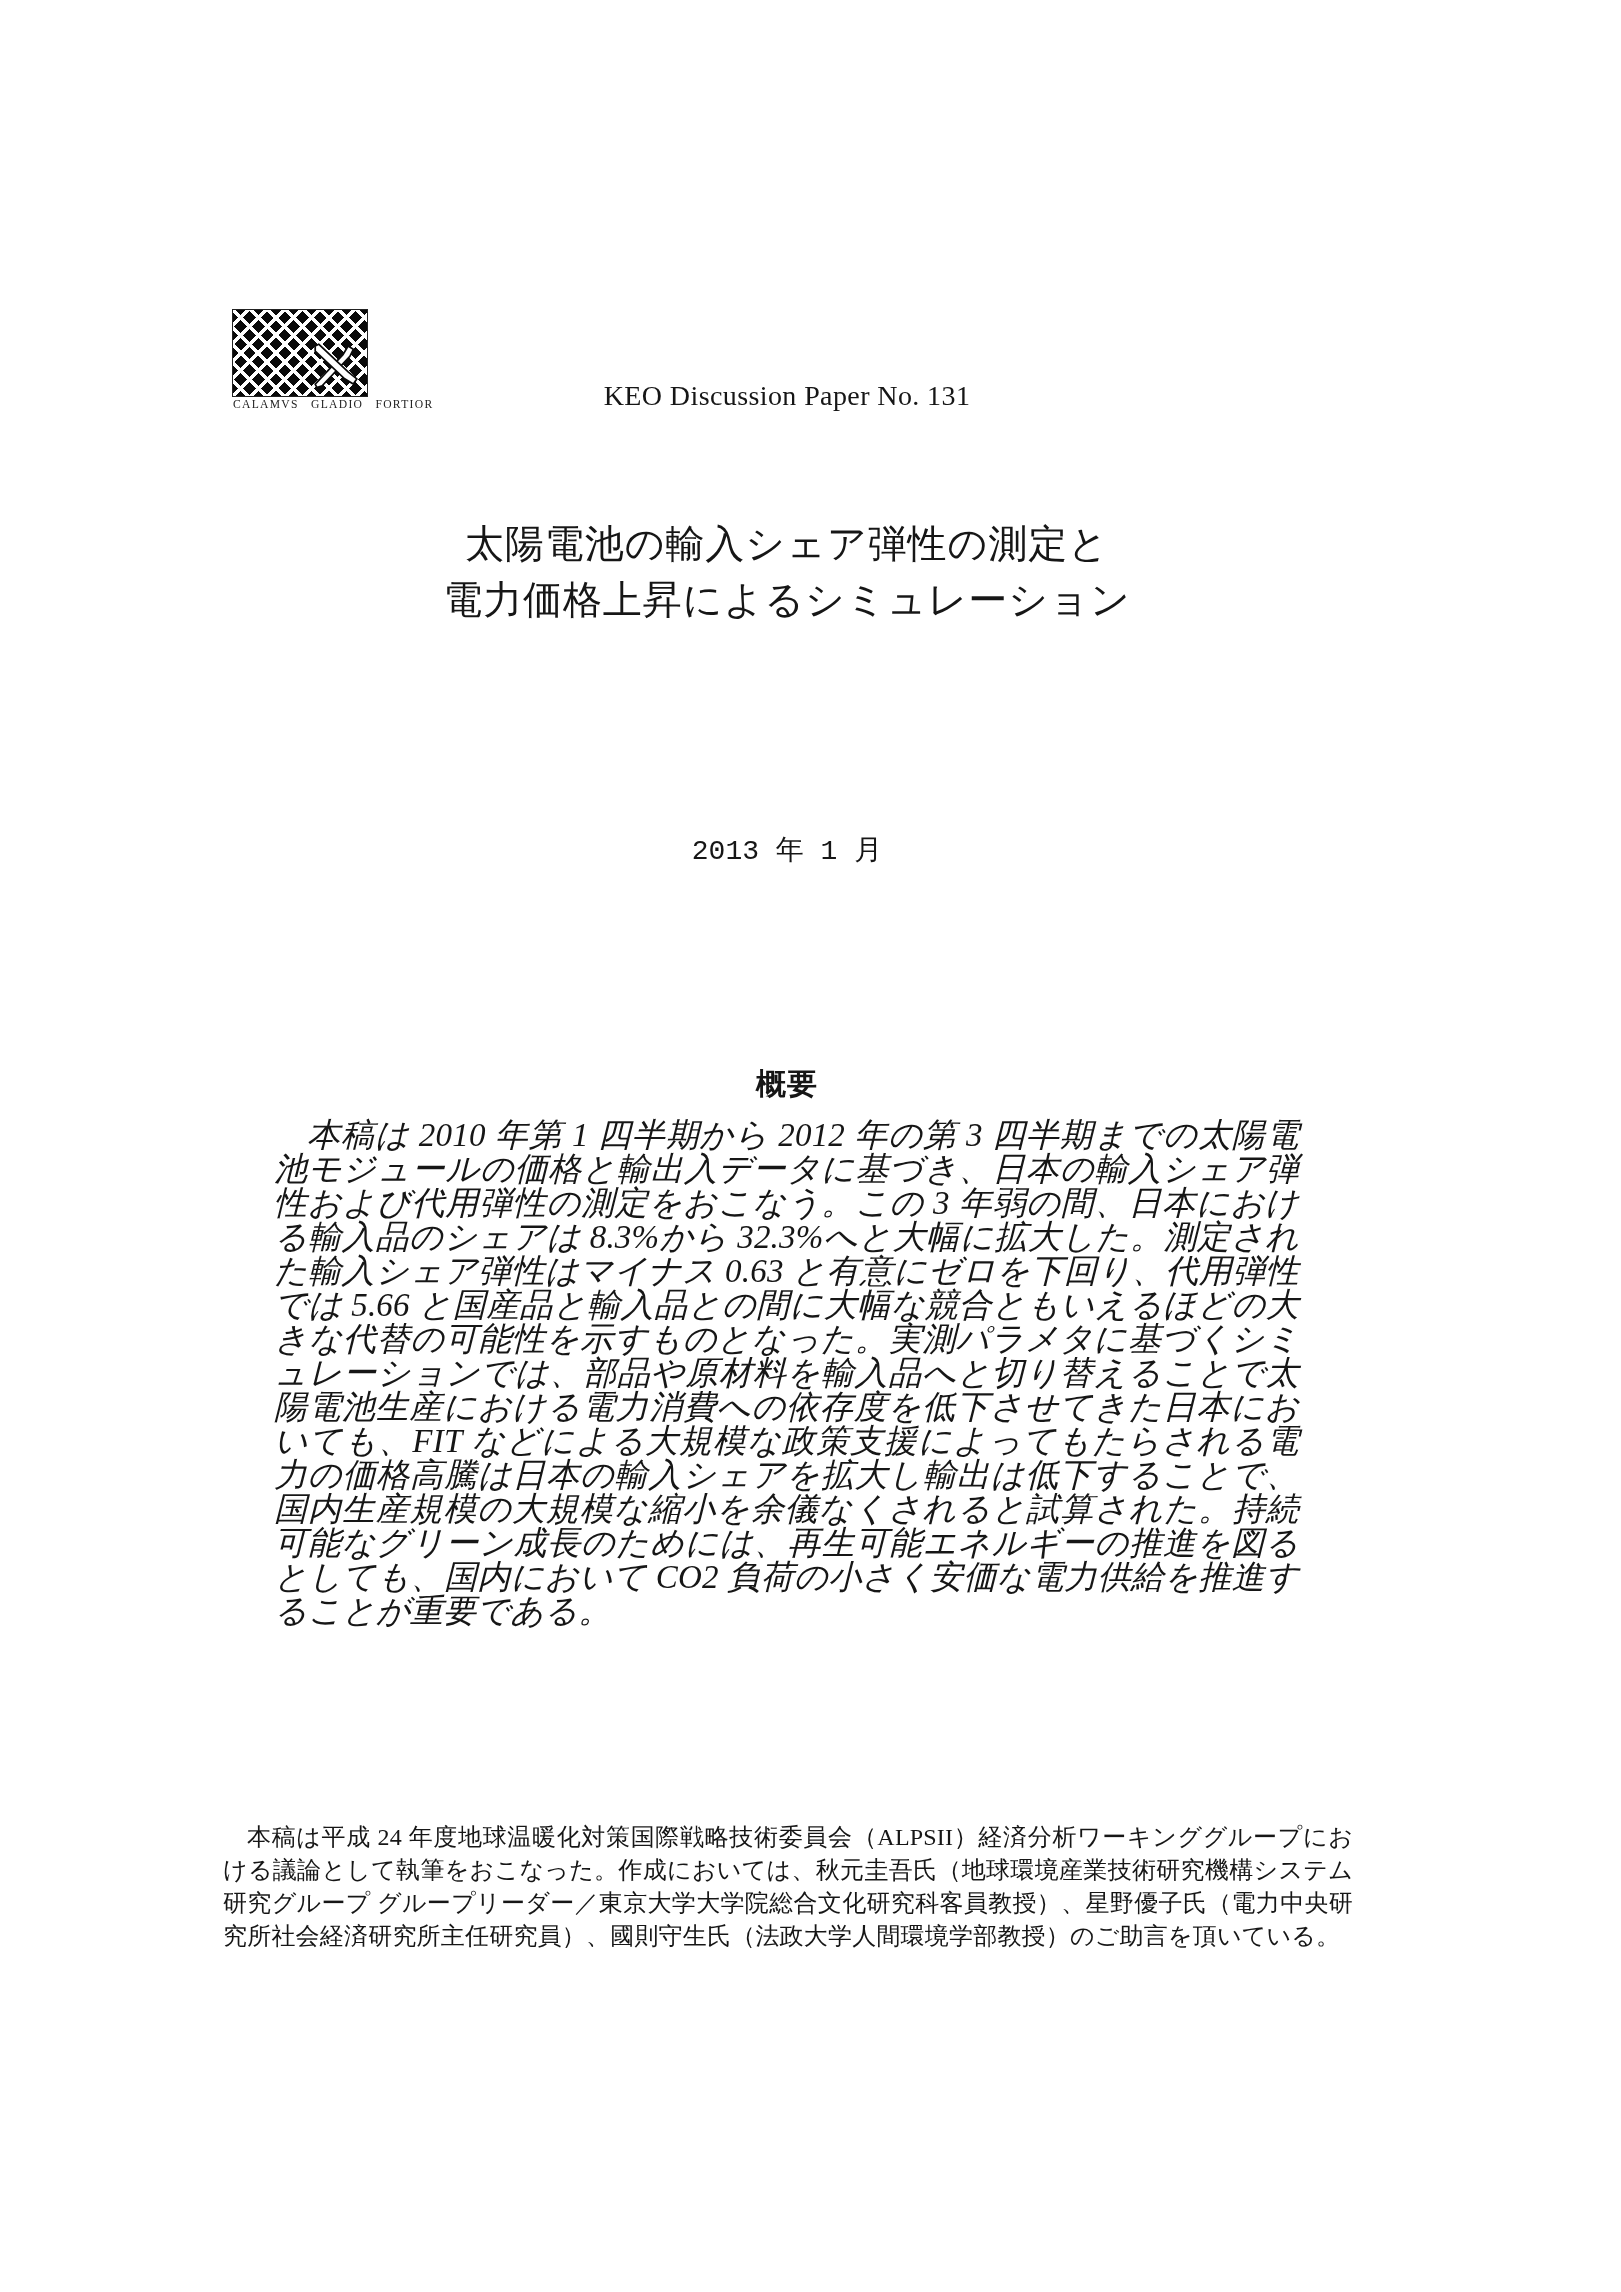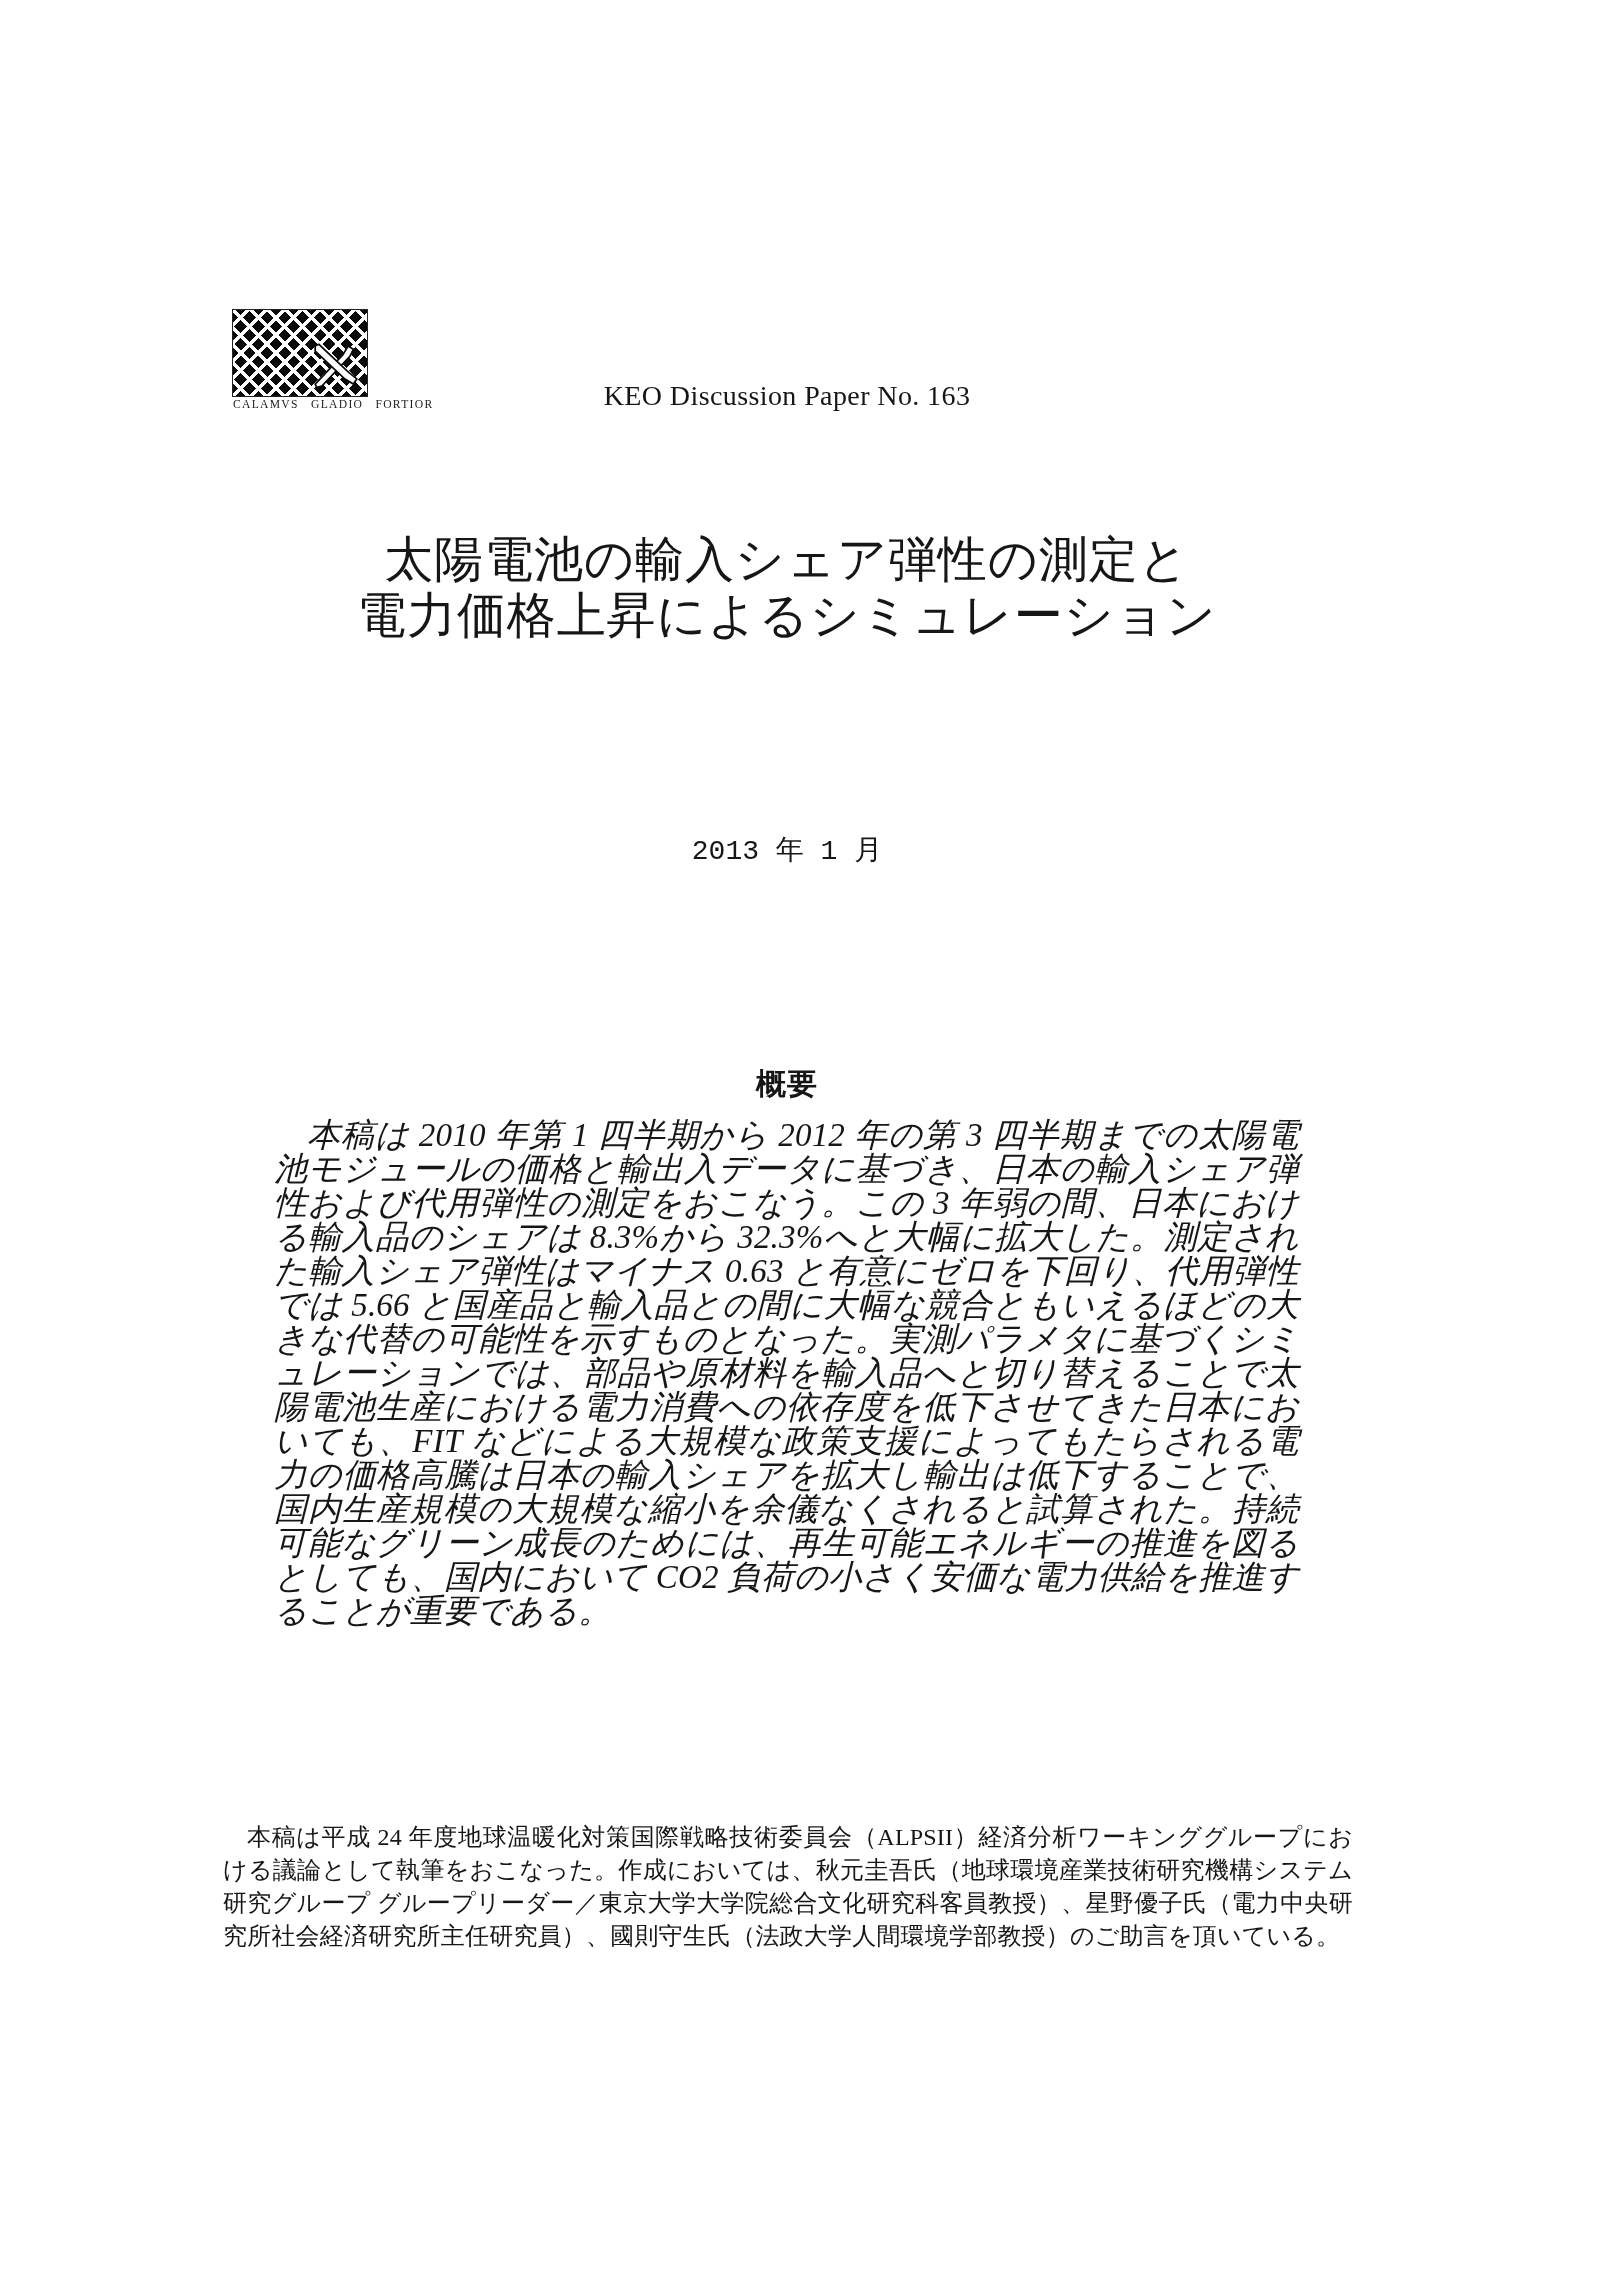--- a/index.html
+++ b/index.html
@@ -56,22 +56,22 @@
     left: 223px;
     width: 1128px;
     text-align: center;
   }
   .paper-number {
     top: 380px;
     font-size: 28px;
     letter-spacing: 0.4px;
   }
   .doc-title {
-    top: 532px;
-    font-size: 49px;
+    top: 516px;
+    font-size: 39px;
     line-height: 56px;
     letter-spacing: 0.9px;
   }
   .authors {
     top: 716px;
     font-size: 31px;
     letter-spacing: 0.9px;
   }
   .authors sup {
     font-size: 19.6px;
@@ -134,21 +134,21 @@
       <svg class="crossed-pens" viewBox="0 0 60 60" xmlns="http://www.w3.org/2000/svg">
 
         <path d="M6 52 L38 18 L44 8 L50 12 L46 20 L14 54 L8 56 Z" fill="#ffffff" stroke="#0a0a0a" stroke-width="2"></path>
 
         <path d="M10 6 L44 38 L54 46 L50 52 L40 46 L6 14 L6 8 Z" fill="#ffffff" stroke="#0a0a0a" stroke-width="2"></path>
       </svg>
     </div>
     <div class="logo-motto">CALAMVS GLADIO FORTIOR</div>
   </div>
 
-  <div class="column paper-number">KEO Discussion Paper No. 163</div>
+  <div class="column paper-number">KEO Discussion Paper No. 131</div>
 
   <div class="column doc-title">
     <div>太陽電池の輸入シェア弾性の測定と</div>
     <div>電力価格上昇によるシミュレーション</div>
   </div>
 
 
   <div class="column pub-date">2013 年 1 月</div>
 
   <div class="column abstract-heading">概要</div>

